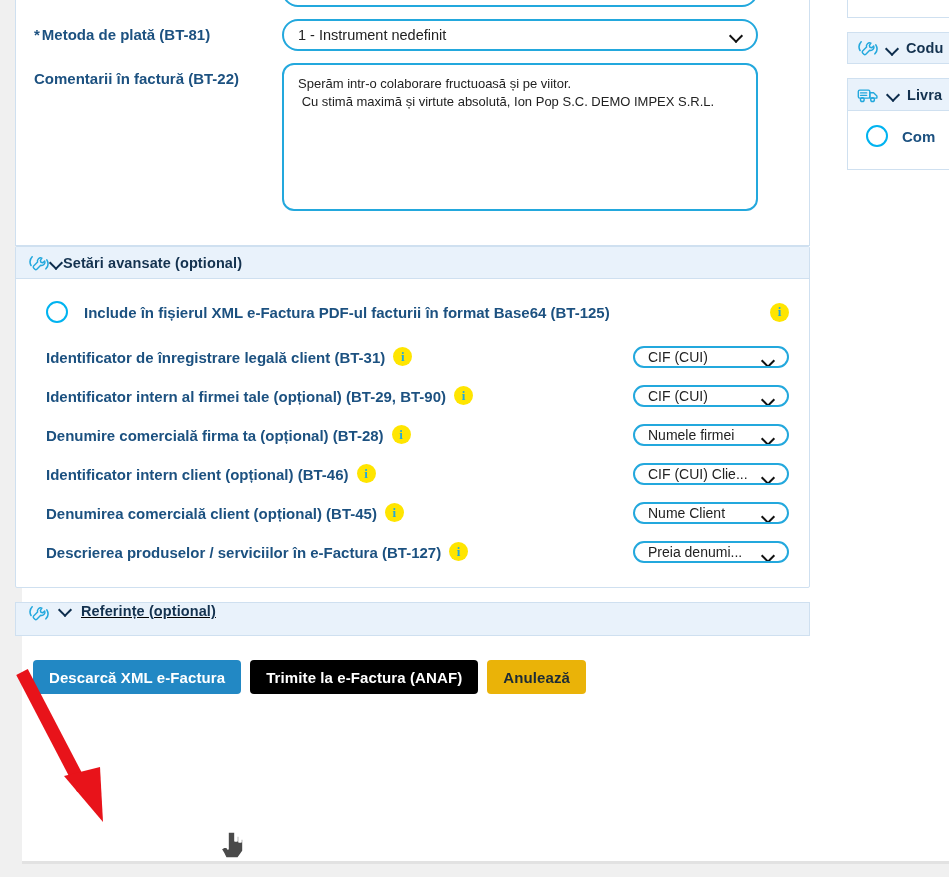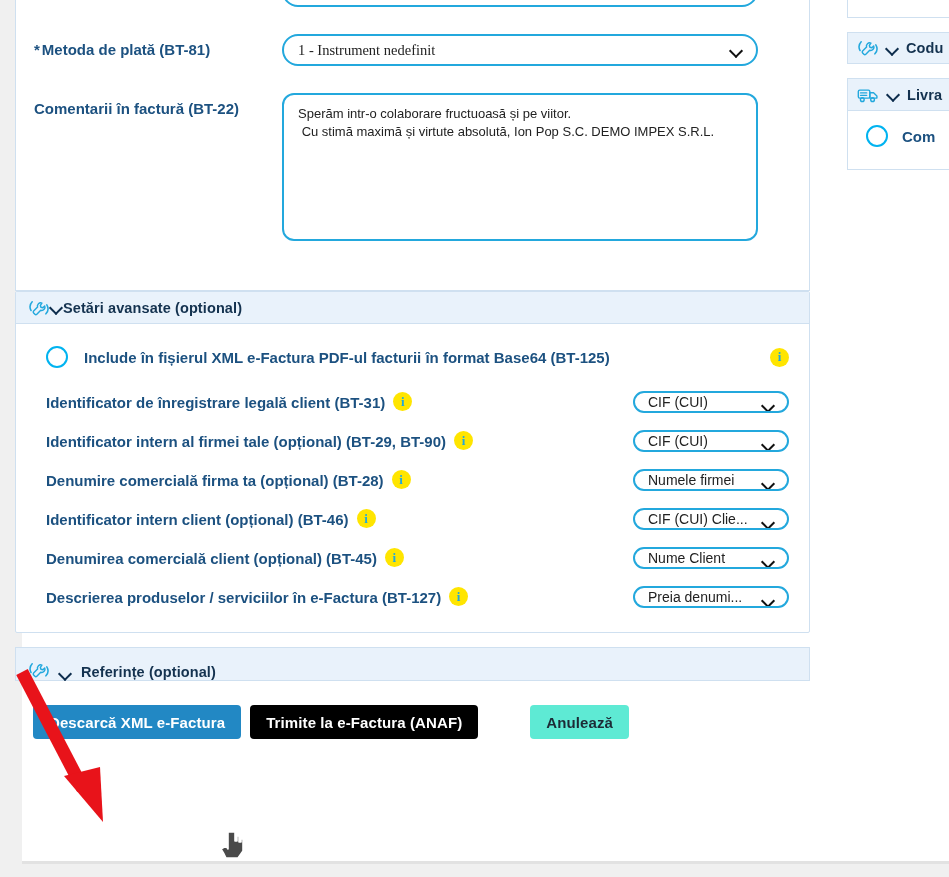--- a/index.html
+++ b/index.html
@@ -75,21 +75,21 @@
   
   .top-card {
     border: 1px solid #cfe0f0;
     background: #fff;
     padding: 14px 18px 22px 18px;
   }
 
   .frow {
     display: flex;
     align-items: flex-start;
-    margin-bottom: 27px;
+    margin-bottom: 12px;
   }
   .flabel {
     width: 248px;
     flex: 0 0 248px;
     font-size: 15px;
     font-weight: 700;
     color: #1c5180;
     line-height: 1.45;
     padding-top: 5px;
   }
@@ -102,21 +102,20 @@
     width: 476px;
     height: 32px;
     border: 2px solid #23a8dd;
     border-radius: 16px;
     background: #fff;
     display: flex;
     align-items: center;
     padding: 3px 14px;
     font-size: 14.5px;
     color: #222;
-    font-family: Liberation Serif, serif;
   }
   .select .cdown {
     position: absolute;
     right: 14px; top: 10px;
     width: 11px; height: 11px;
   }
   .select .cdown::after {
     content: "";
     position: absolute;
     left: 0; top: 0;
@@ -220,24 +219,25 @@
     border-bottom: 2px solid #111;
     transform: rotate(45deg);
   }
 
   
   .panel-collapsed {
     border: 1px solid #cfe0f0;
     background: #e9f2fb;
     height: 34px;
     display: flex;
-    align-items: flex-end;
+    align-items: flex-start;
     padding: 0 12px;
     gap: 9px;
     margin-bottom: 14px;
+    text-decoration: underline;
   }
 
   
   .btnbar {
     display: flex;
     align-items: center;
     gap: 9px;
     padding: 10px 0 0 18px;
   }
   .btn {
@@ -249,21 +249,21 @@
     font-size: 15px;
     font-weight: 700;
     letter-spacing: .1px;
     border: none;
     cursor: pointer;
     font-family: "Liberation Sans", sans-serif;
     text-align: center;
   }
   .btn-primary { background: #2288c4; color: #fff; }
   .btn-cyan { background: #000000; color: #fff; }
-  .btn-muted { background: #5eead4; color: #1c2b36; margin-left: 43px; }
+  .btn-muted { background: #eab308; color: #1c2b36; }
 
   
   .right-col {
     position: absolute;
     left: 847px; top: -62px;
     width: 130px;
   }
   .rpanel {
     border: 1px solid #cfe0f0;
     background: #fff;

